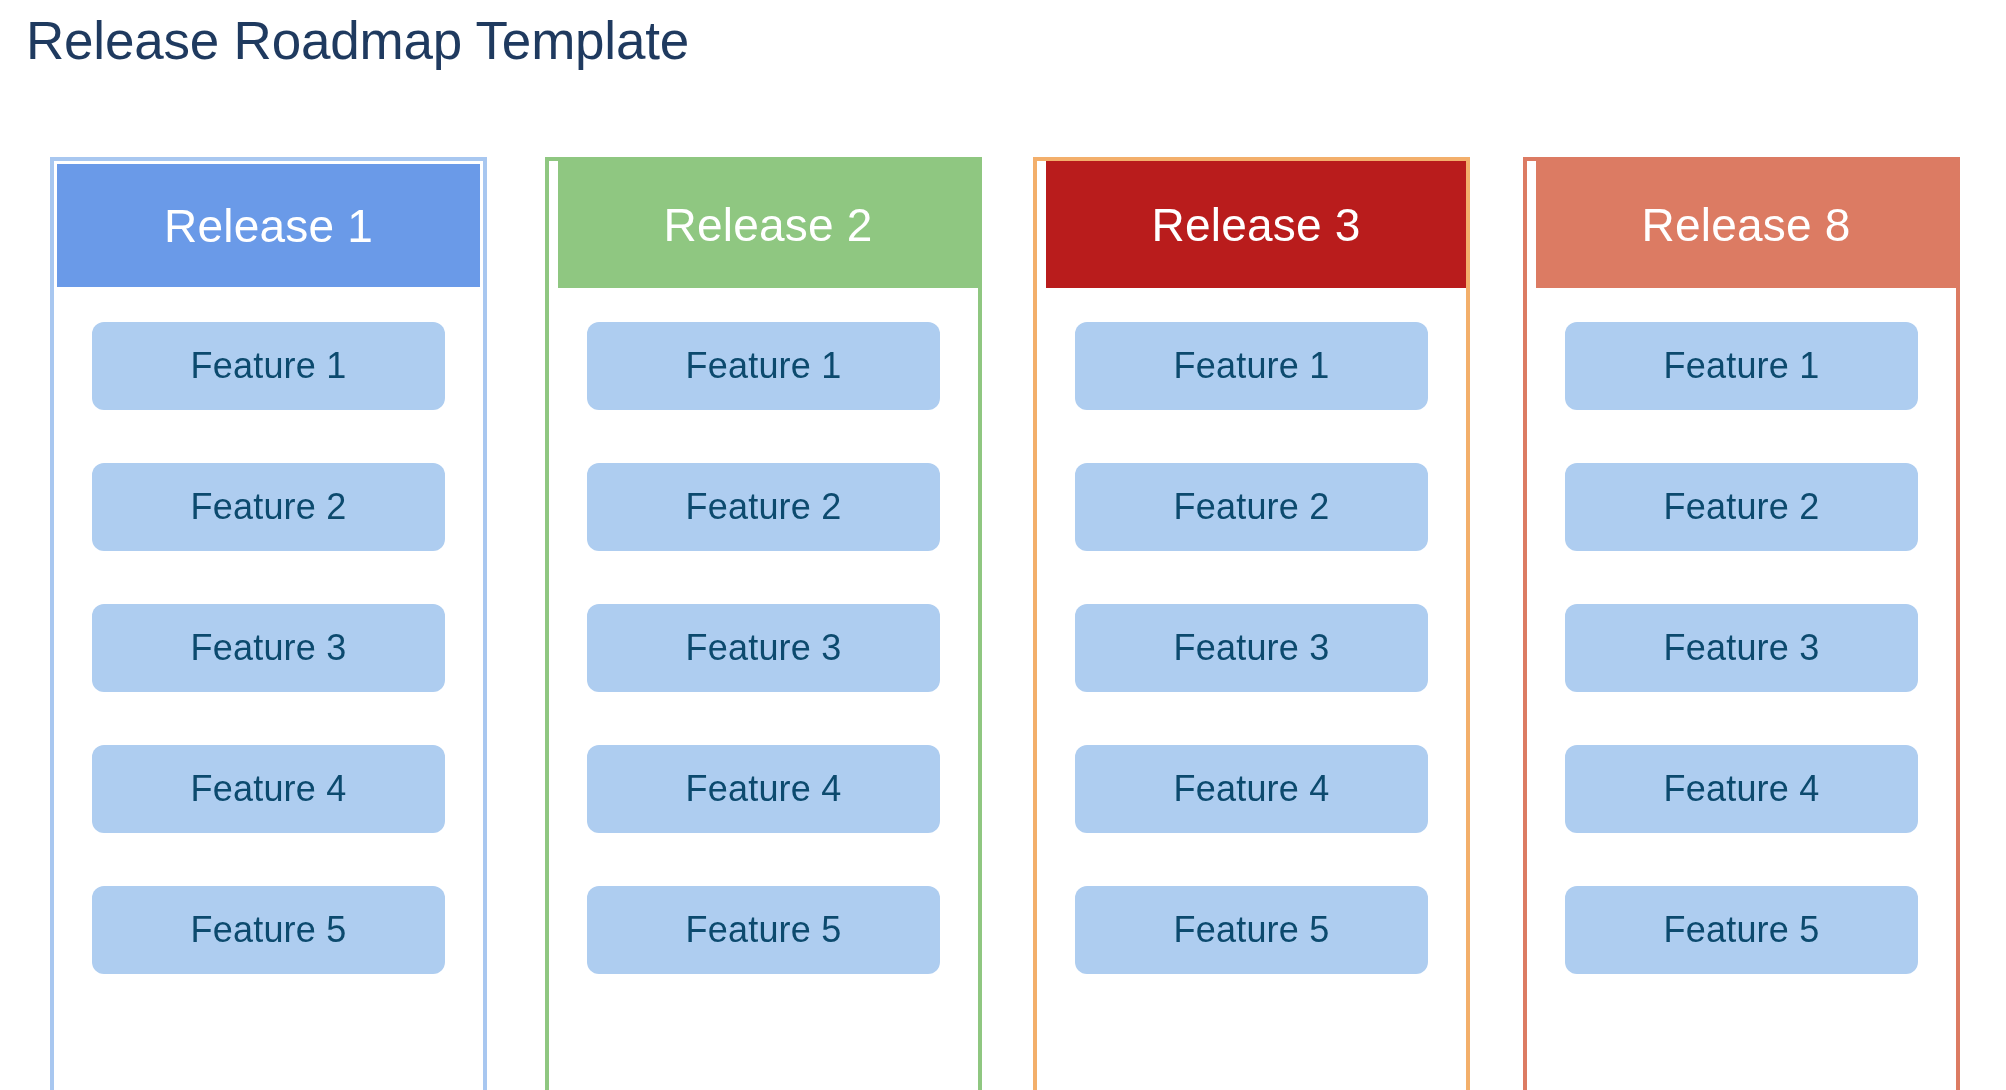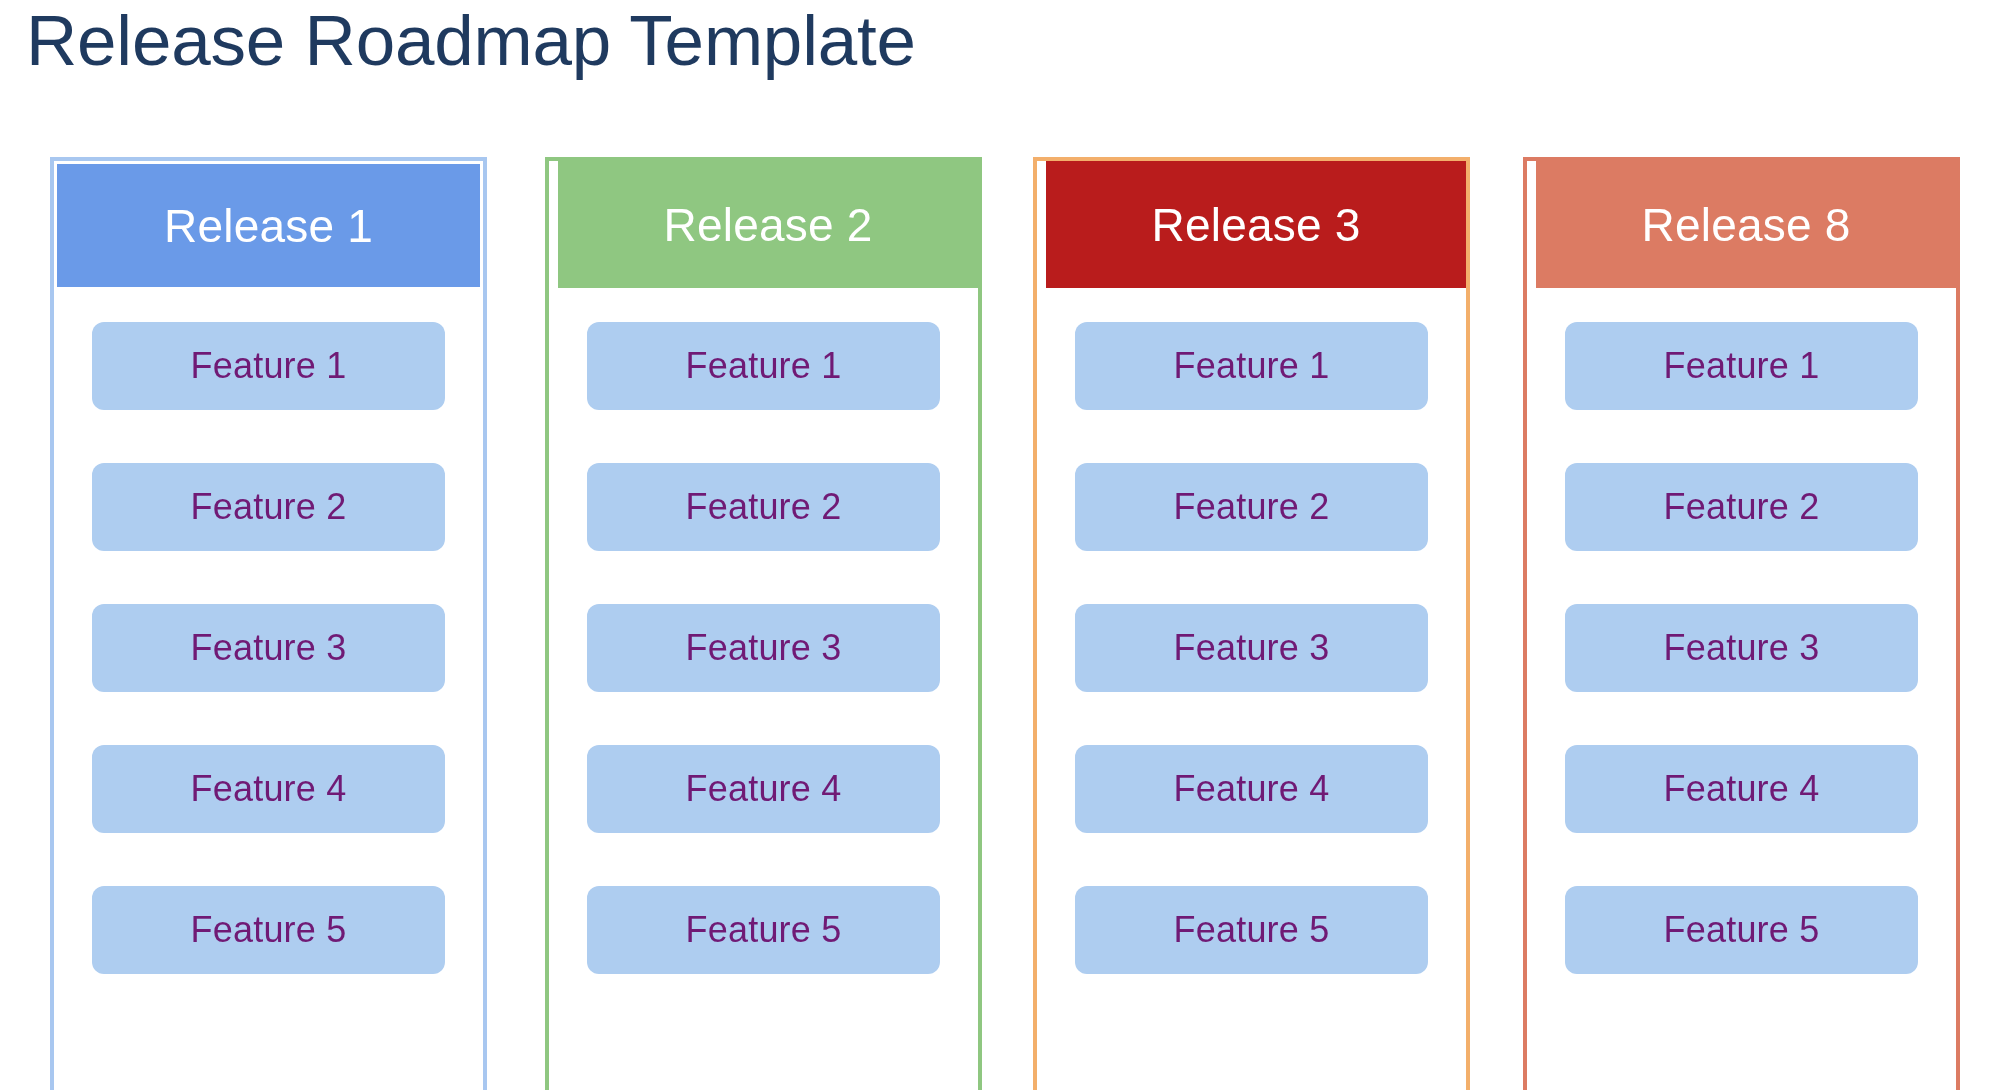--- a/index.html
+++ b/index.html
@@ -21,21 +21,21 @@
     width: 2006px;
     height: 1090px;
     background: #ffffff;
   }
 
   
   .page-title {
     position: absolute;
     left: 26px;
     top: 8px;
-    font-size: 71px;
+    font-size: 53px;
     line-height: 66px;
     font-weight: 400;
     color: #1F3A5F;
     letter-spacing: -0.2px;
     white-space: nowrap;
   }
 
   
   .board {
     position: absolute;
@@ -105,21 +105,21 @@
     box-sizing: border-box;
     background: #AECDF0;
     border-radius: 12px;
     display: flex;
     align-items: center;
     justify-content: center;
   }
   .feature-pill:last-child { margin-bottom: 8px; }
 
   .feature-pill-label {
-    color: #701a75;
+    color: #0c4a6e;
     font-size: 36px;
     line-height: 36px;
     font-weight: 400;
     letter-spacing: 0.2px;
     white-space: nowrap;
   }
 </style>
 </head>
 <body>
 

